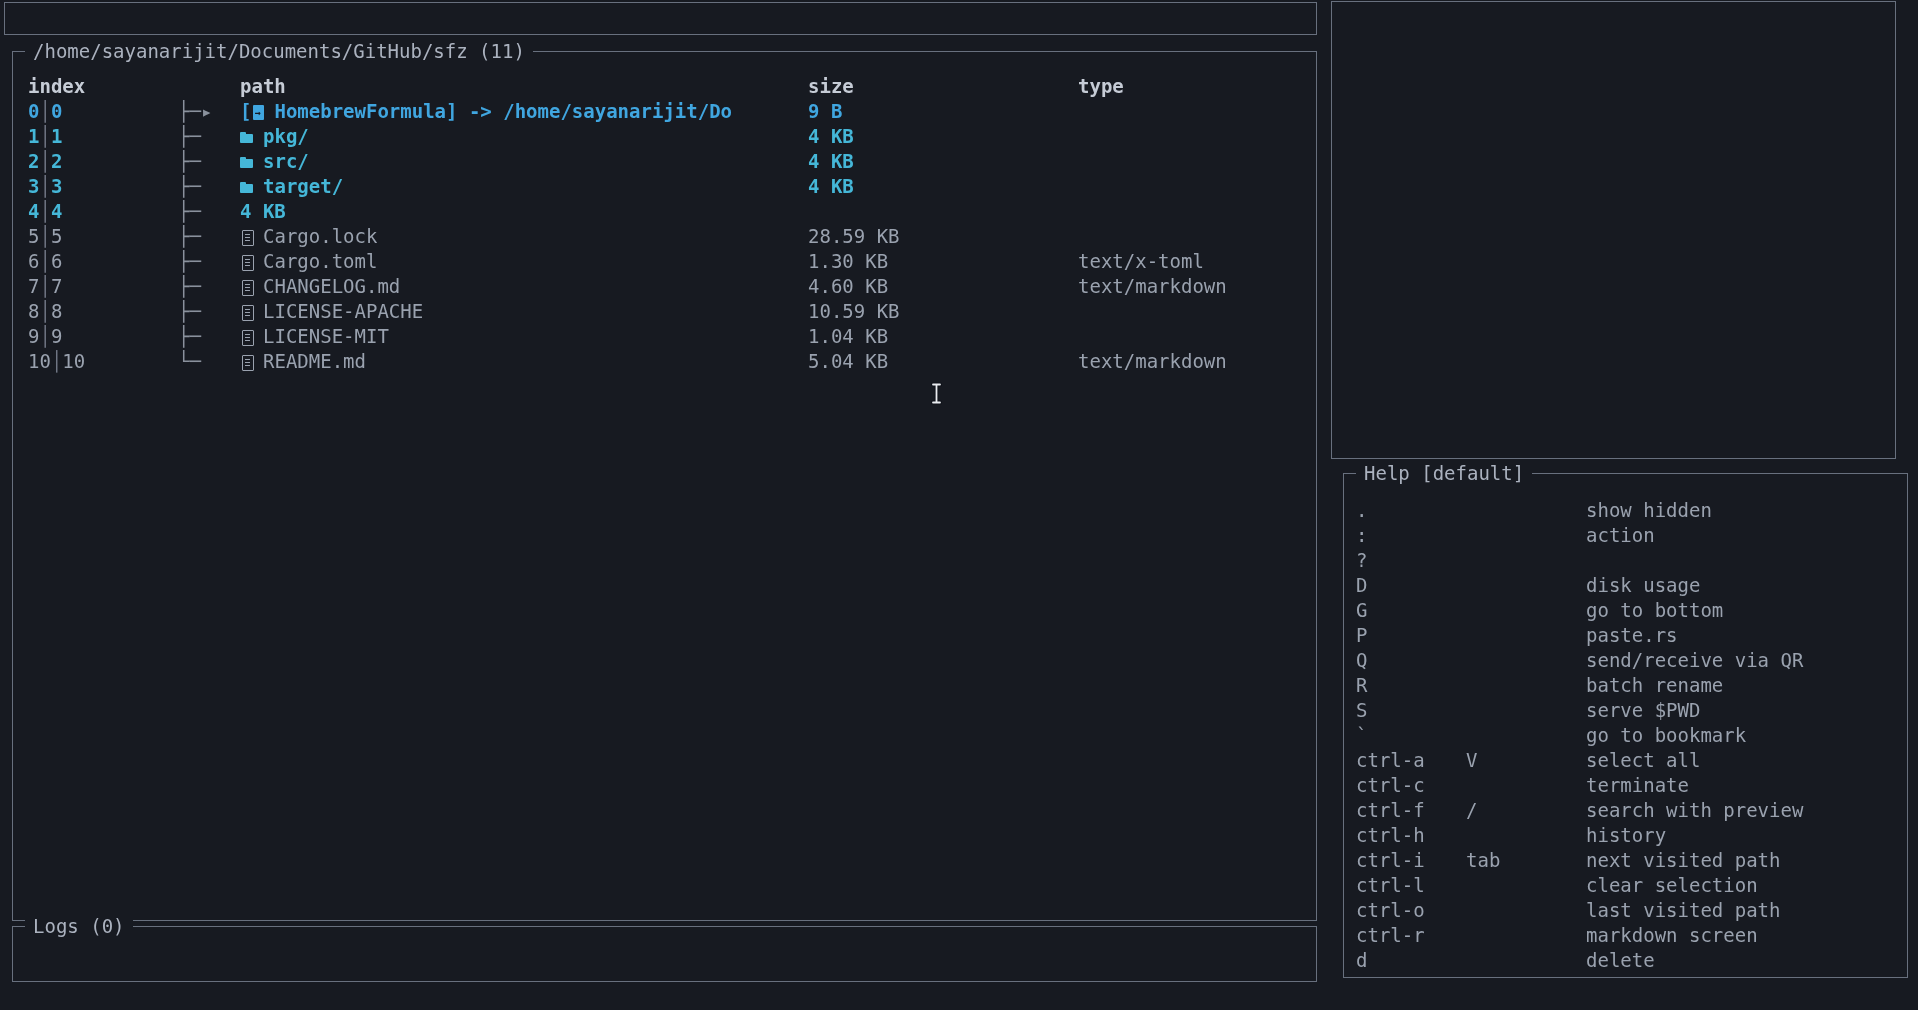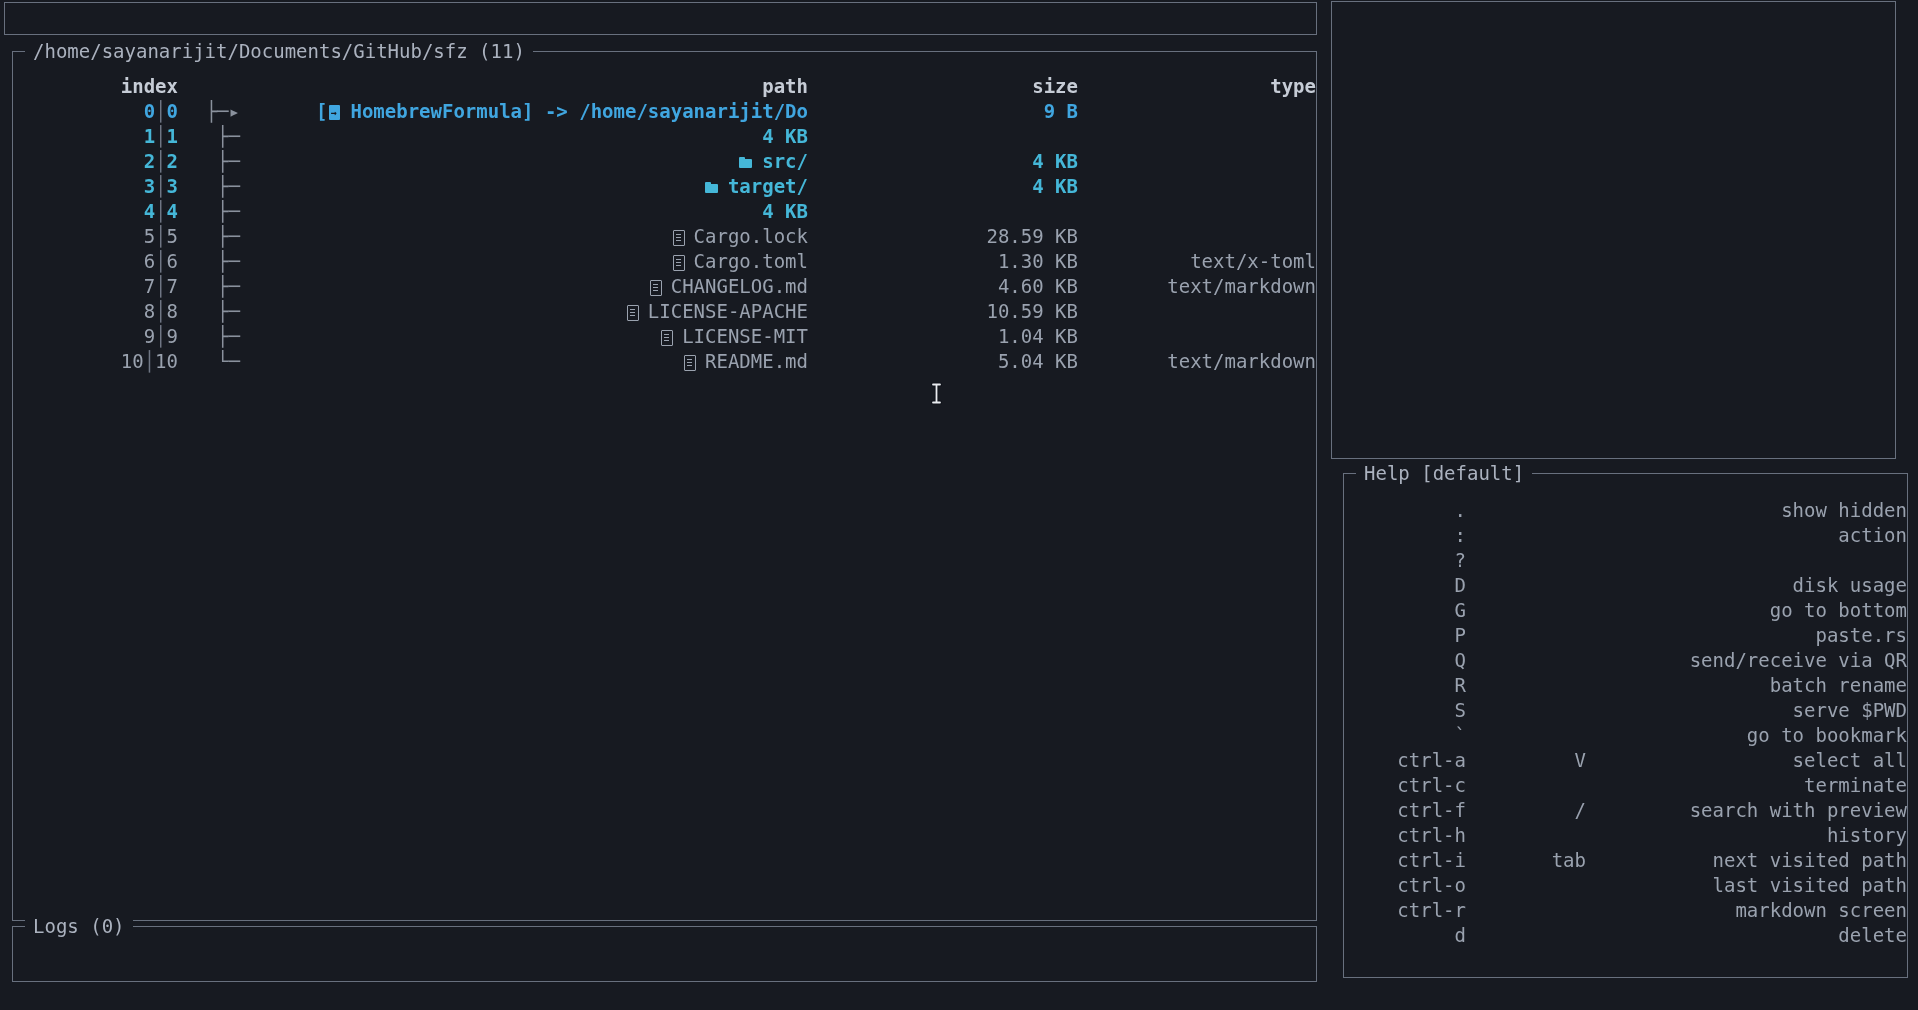--- a/index.html
+++ b/index.html
@@ -12,21 +12,20 @@
     background: var(--background, #171a21);
     font-family: "DejaVu Sans Mono", monospace;
     font-size: 19px;
     color: var(--text, #9aa2af);
     overflow: hidden;
   }
 
   .panel {
     position: absolute;
     border: 1px solid var(--border, #68707e);
-    text-align: right;
   }
 
   .panel-title {
     position: absolute;
     top: -14px;
     left: 12px;
     background: var(--background, #171a21);
     padding: 0 8px;
     color: var(--title, #abb2bf);
     line-height: 26px;
@@ -110,20 +109,21 @@
           <div class="frow row-symlink">
     <span class="c-index"><span>0</span><span class="idx-sep">│</span><span>0</span></span>
     <span class="c-tree">├─▸</span>
     <span class="c-path"><span>[</span><span class="ic ic-symlink"></span><span>HomebrewFormula] -&gt; /home/sayanarijit/Do</span></span>
     <span class="c-size">9 B</span>
     <span class="c-type"></span>
   </div>
           <div class="frow row-directory">
     <span class="c-index"><span>1</span><span class="idx-sep">│</span><span>1</span></span>
     <span class="c-tree">├─</span>
+    <span class="c-path"><span></span><span class="ic ic-folder"></span><span>pkg/</span></span>
     <span class="c-size">4 KB</span>
     <span class="c-type"></span>
   </div>
           <div class="frow row-directory">
     <span class="c-index"><span>2</span><span class="idx-sep">│</span><span>2</span></span>
     <span class="c-tree">├─</span>
     <span class="c-path"><span></span><span class="ic ic-folder"></span><span>src/</span></span>
     <span class="c-size">4 KB</span>
     <span class="c-type"></span>
   </div>
@@ -261,20 +261,25 @@
   </div>
         <div class="hrow">
     <span>ctrl-h</span>
     <span></span>
     <span>history</span>
   </div>
         <div class="hrow">
     <span>ctrl-i</span>
     <span>tab</span>
     <span>next visited path</span>
+  </div>
+        <div class="hrow">
+    <span>ctrl-l</span>
+    <span></span>
+    <span>clear selection</span>
   </div>
         <div class="hrow">
     <span>ctrl-o</span>
     <span></span>
     <span>last visited path</span>
   </div>
         <div class="hrow">
     <span>ctrl-r</span>
     <span></span>
     <span>markdown screen</span>

